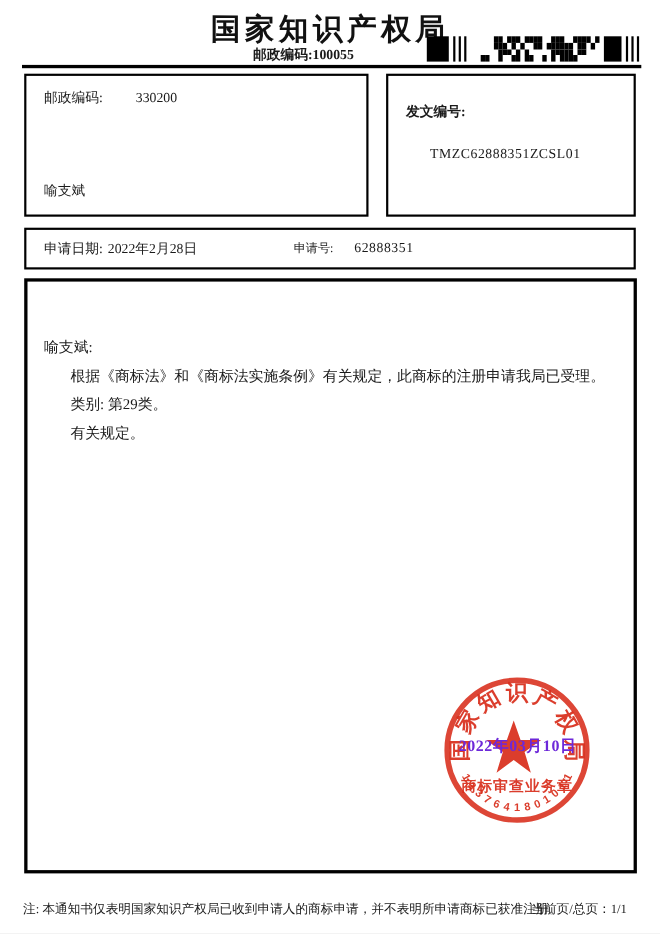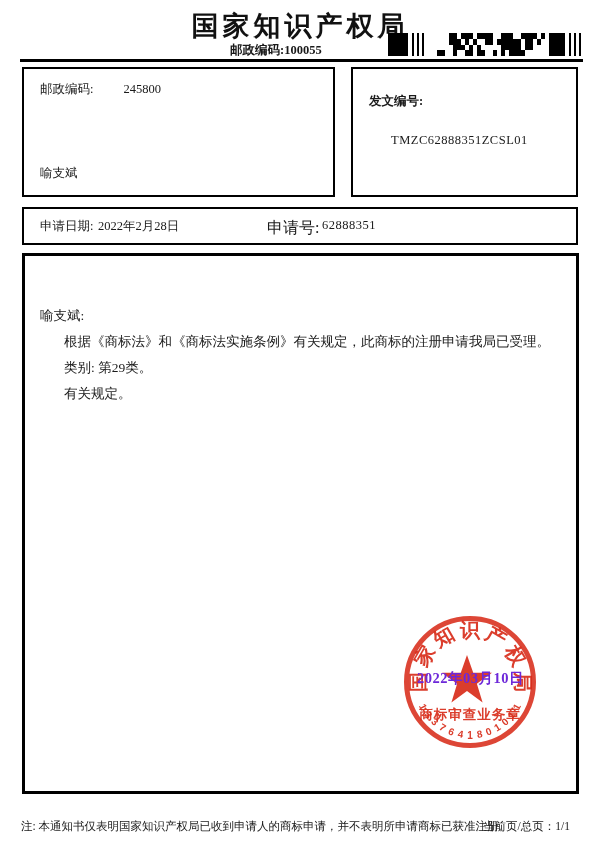--- a/index.html
+++ b/index.html
@@ -30,21 +30,21 @@
   .rb-zip{margin-left:30px;}
   .rb-addr{position:absolute;left:16px;top:52px;font-size:12.5px;letter-spacing:0.5px;}
   .rb-name{position:absolute;left:16px;top:96px;font-size:12.5px;}
   .docnum-box{left:351px;top:67px;width:223px;height:126px;}
   .dn-label{position:absolute;left:16px;top:24px;font-size:12.5px;font-weight:600;}
   .dn-value{position:absolute;left:38px;top:64px;font-size:12.5px;letter-spacing:0.5px;}
 
   .app-box{left:22px;top:207px;width:552px;height:34px;}
   .app-date-label{position:absolute;left:16px;top:9px;font-size:12.5px;}
   .app-date{position:absolute;left:74px;top:9px;font-size:12.5px;}
-  .app-no-label{position:absolute;left:243px;top:9px;font-size:16px;}
+  .app-no-label{position:absolute;left:243px;top:9px;font-size:11px;}
   .app-no{position:absolute;left:298px;top:9px;font-size:12.5px;letter-spacing:0.5px;}
 
   .main-box{left:22px;top:253px;width:551px;height:535px;border-width:3px;}
   .notice-title{
     position:absolute;top:17px;left:0;width:100%;text-align:center;
     font-size:19px;letter-spacing:3px;color:#111;
   }
   .salutation{position:absolute;left:15px;top:51px;font-size:13.5px;}
   .para{position:absolute;left:39px;font-size:13.5px;white-space:nowrap;}
   .p1{top:77px;}
@@ -270,21 +270,21 @@
       <div class="bc-bars" style="margin-right: 0px;">
         <div class="bc-bar"></div>
         <div class="bc-bar"></div>
         <div class="bc-bar"></div>
       </div>
     </div>
   <div class="hdr-rule"></div>
 
   <div class="box recipient-box">
     <div class="rb-line1">
-      <span>邮政编码:</span><span class="rb-zip">245800</span>
+      <span>邮政编码:</span><span class="rb-zip">330200</span>
     </div>
     <div class="rb-name">喻支斌</div>
   </div>
 
   <div class="box docnum-box">
     <div class="dn-label">发文编号:</div>
     <div class="dn-value">TMZC62888351ZCSL01</div>
   </div>
 
   <div class="box app-box">

